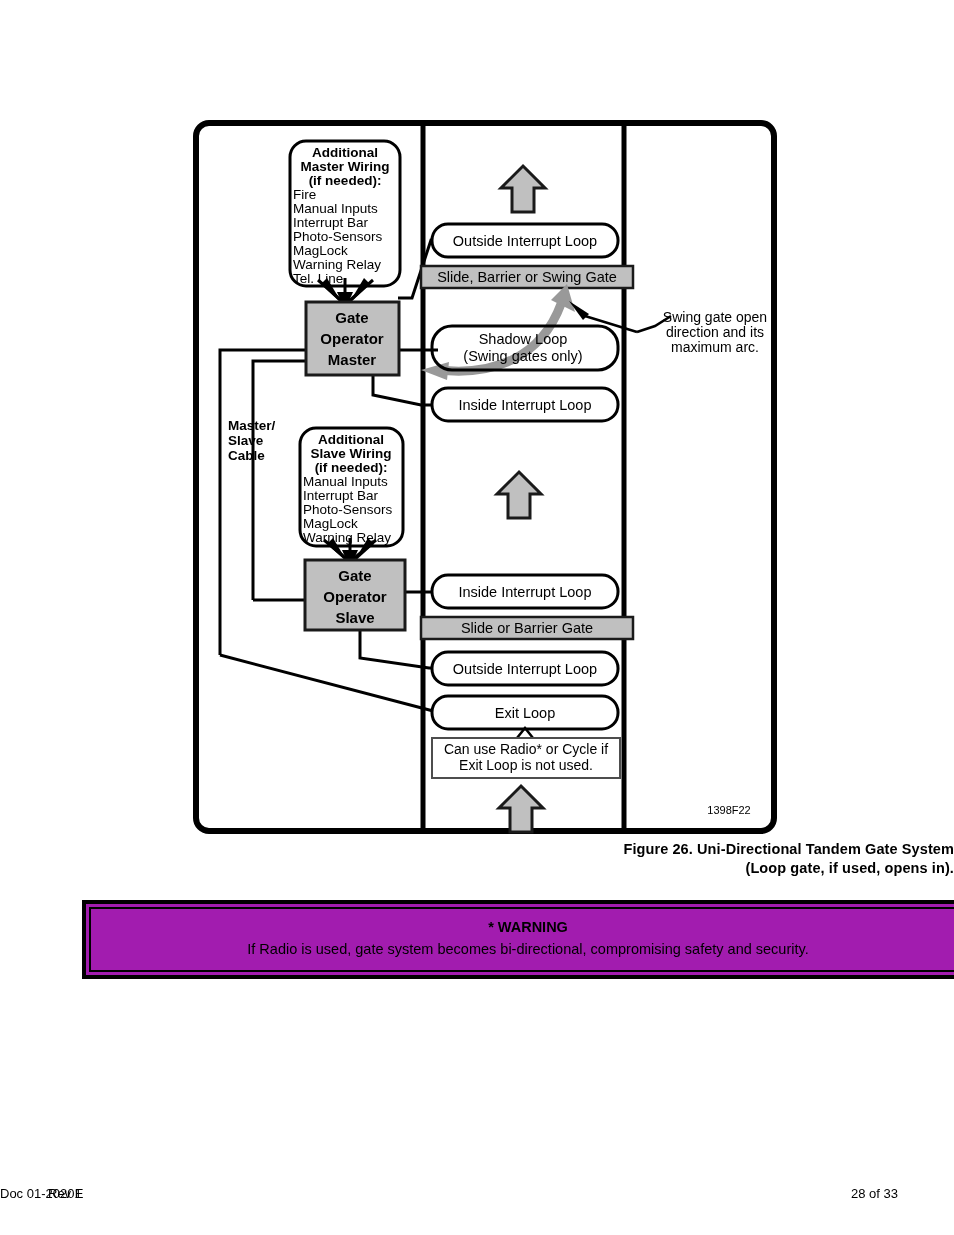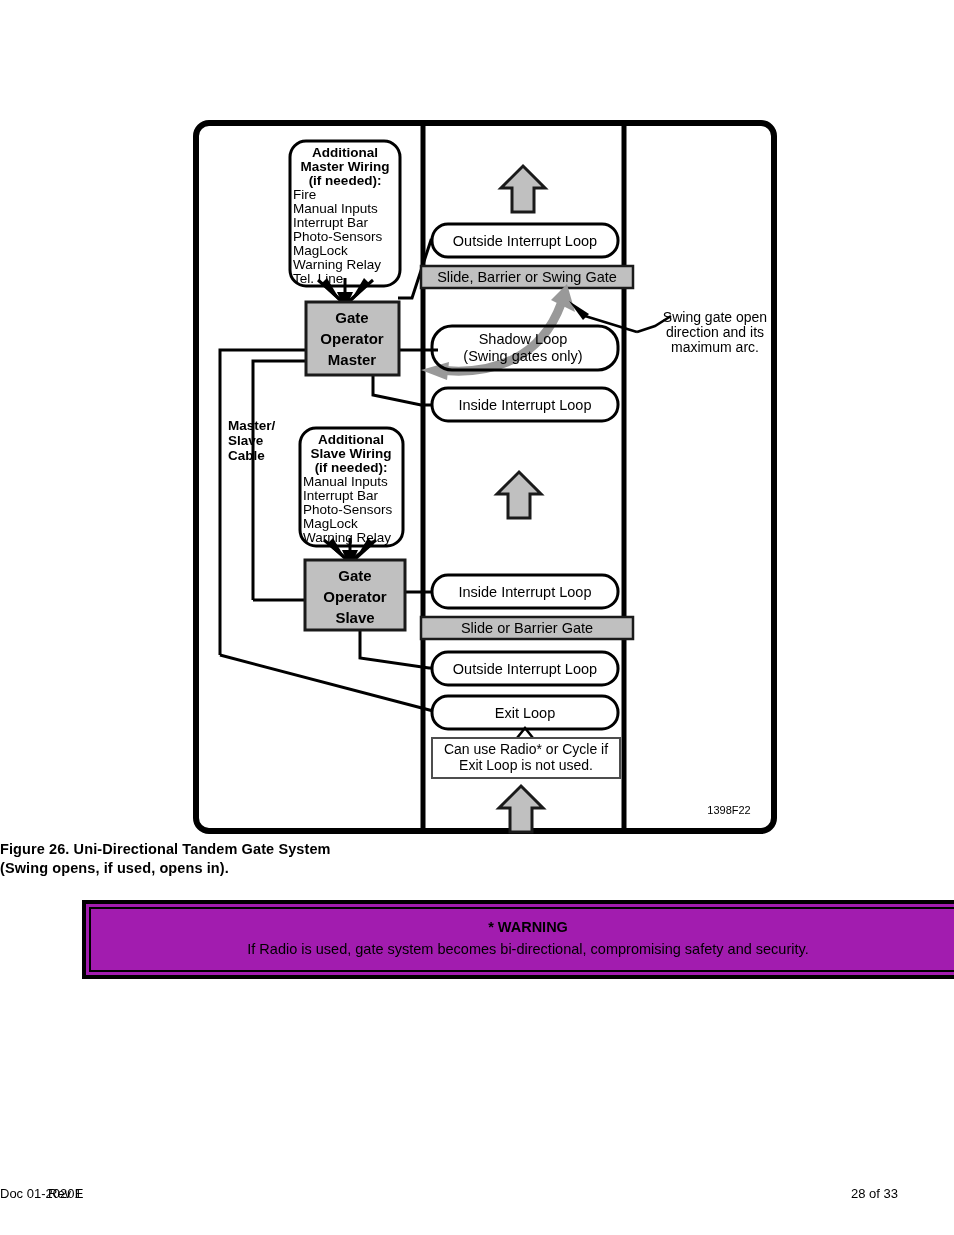--- a/index.html
+++ b/index.html
@@ -40,21 +40,21 @@
     font-family: "Liberation Sans", sans-serif;
     fill: #000000;
   }
 
   
   #figure-caption {
     position: absolute;
     left: 0;
     top: 840px;
     width: 954px;
-    text-align: left;
+    text-align: right;
     font-size: 14.5px;
     font-weight: bold;
     line-height: 19px;
     letter-spacing: 0.1px;
   }
   #figure-caption .cap-line {
     display: block;
   }
 
   
@@ -283,21 +283,21 @@
         <text class="svg-text" x="333" y="650" font-size="14" text-anchor="middle">Exit Loop is not used.</text>
       </g>
 
       <text class="svg-text" x="536" y="694" font-size="11" text-anchor="middle">1398F22</text>
 
     </svg>
   </div>
 
   <div id="figure-caption">
     <span class="cap-line">Figure 26.  Uni-Directional Tandem Gate System</span>
-    <span class="cap-line">(Swing opens, if used, opens in).</span>
+    <span class="cap-line">(Loop gate, if used, opens in).</span>
   </div>
 
   <div id="warning-box">
     <div class="inner">
       <div id="warning-title">* WARNING</div>
       <div id="warning-text">If Radio is used, gate system becomes bi-directional, compromising safety and security.</div>
     </div>
   </div>
 
   <div id="page-footer">

